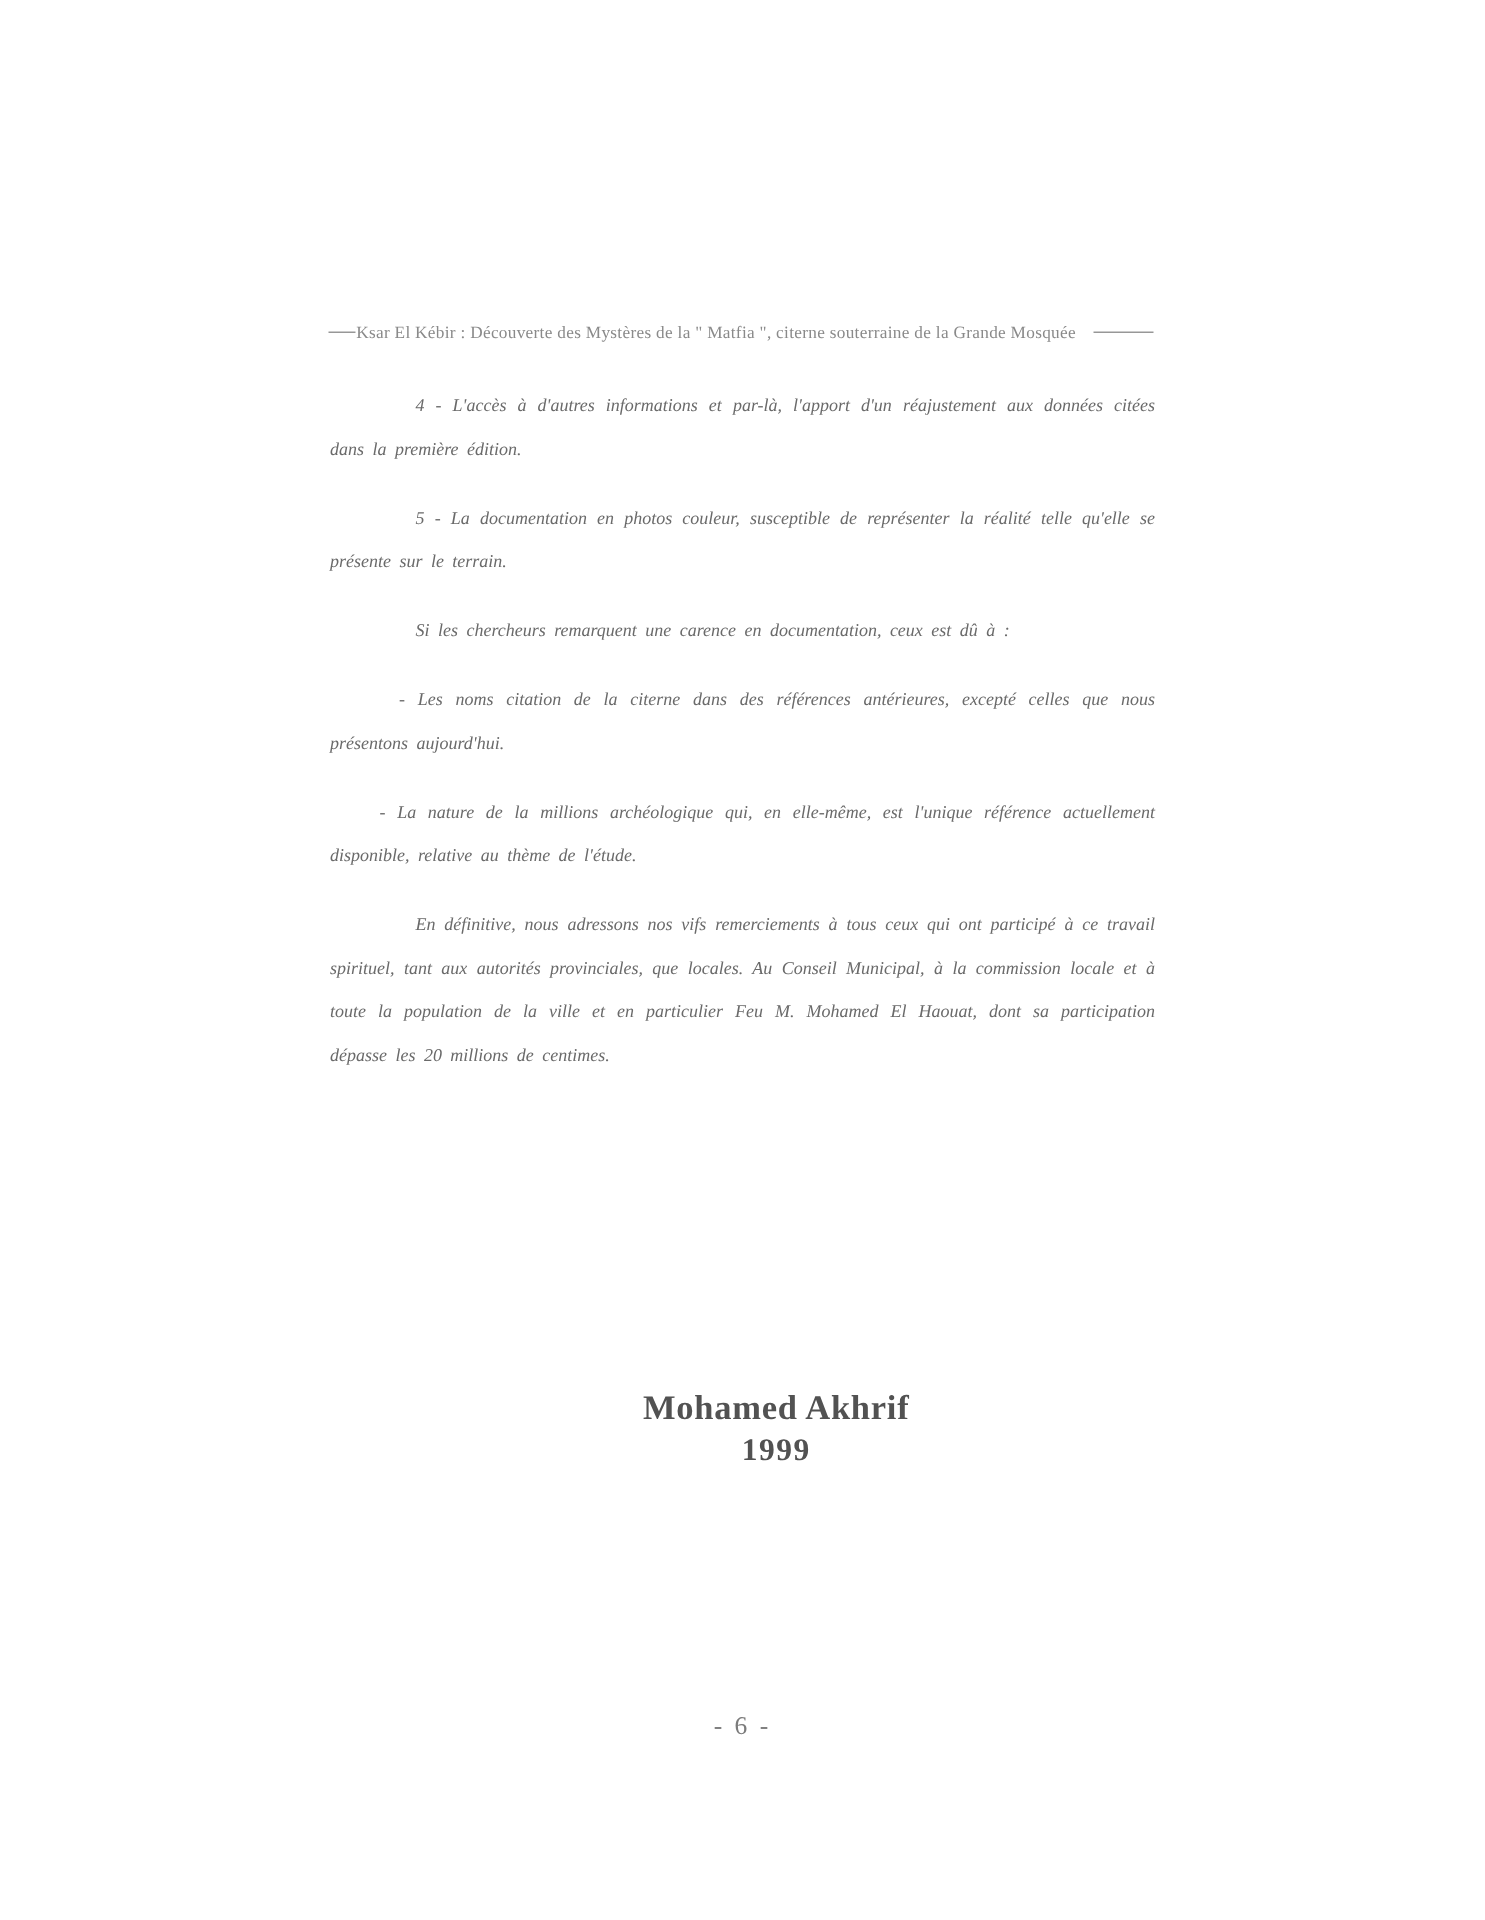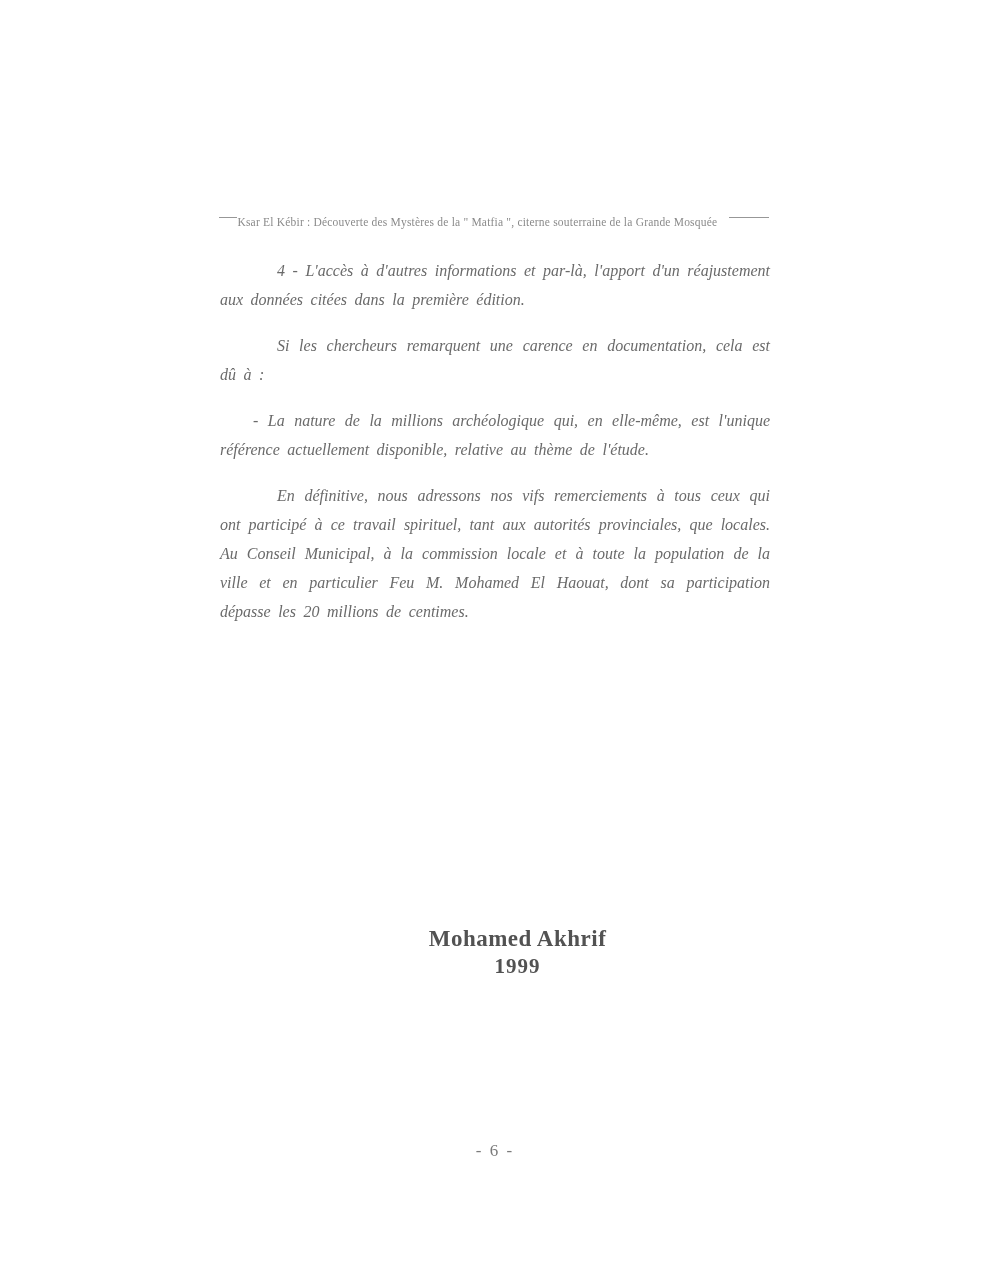--- a/index.html
+++ b/index.html
@@ -16,21 +16,21 @@
     font-family: "Liberation Serif", "DejaVu Serif", serif;
   }
 
   
   .running-header {
     position: absolute;
     top: 216px;
     left: 219px;
     width: 550px;
     display: flex;
-    align-items: flex-start;
+    align-items: center;
     font-size: 11.5px;
     color: #8a8a8a;
     letter-spacing: 0.2px;
     white-space: nowrap;
   }
   .rule {
     display: inline-block;
     border-bottom: 1px solid #979797;
     height: 1px;
     margin-bottom: 3px;
@@ -38,21 +38,21 @@
   .rule-short { width: 26px; }
   .rule-long  { width: 56px; margin-left: 12px; }
   .header-text { padding-bottom: 1px; }
 
   
   .body-text {
     position: absolute;
     top: 256px;
     left: 220px;
     width: 550px;
-    font-size: 16px;
+    font-size: 12px;
     font-style: italic;
     line-height: 29px;
     color: #6a6a6a;
     text-align: justify;
     word-spacing: 0.22em;
   }
   .body-text p {
     margin: 0 0 17px 0;
     text-indent: 57px;
   }
@@ -99,21 +99,23 @@
 <div class="page">
 
   <header class="running-header">
     <span class="rule rule-short"></span>
     <span class="header-text">Ksar El Kébir : Découverte des Mystères de la " Matfia ", citerne souterraine de la Grande  Mosquée</span>
     <span class="rule rule-long"></span>
   </header>
 
   <main class="body-text">
     <p>4 -  L'accès à d'autres informations et par-là, l'apport d'un  réajustement aux données citées dans la première édition.</p>
-    <p>Si les chercheurs remarquent une carence en documentation, cela est dû à :</p>
+    <p>5 - La documentation en photos couleur, susceptible de représenter la réalité telle qu'elle se présente sur le terrain.</p>
+    <p>Si les chercheurs remarquent une carence en documentation, ceux est dû à :</p>
+    <p class="indent-dash-1">- Les noms citation de la citerne dans des références antérieures, excepté celles que nous présentons aujourd'hui.</p>
     <p class="indent-dash-2">- La nature de la millions archéologique qui, en elle-même, est l'unique référence actuellement disponible, relative au thème de l'étude.</p>
     <p>En définitive, nous adressons nos vifs remerciements à tous ceux qui ont participé à ce travail spirituel, tant aux autorités provinciales, que locales. Au Conseil Municipal, à la commission locale et à toute la population de la ville et en particulier Feu M.  Mohamed El Haouat, dont sa participation dépasse les 20 millions de centimes.</p>
   </main>
 
   <div class="signature">
     <div class="sig-name">Mohamed Akhrif</div>
     <div class="sig-year">1999</div>
   </div>
 
   <footer class="page-number">- 6 -</footer>

